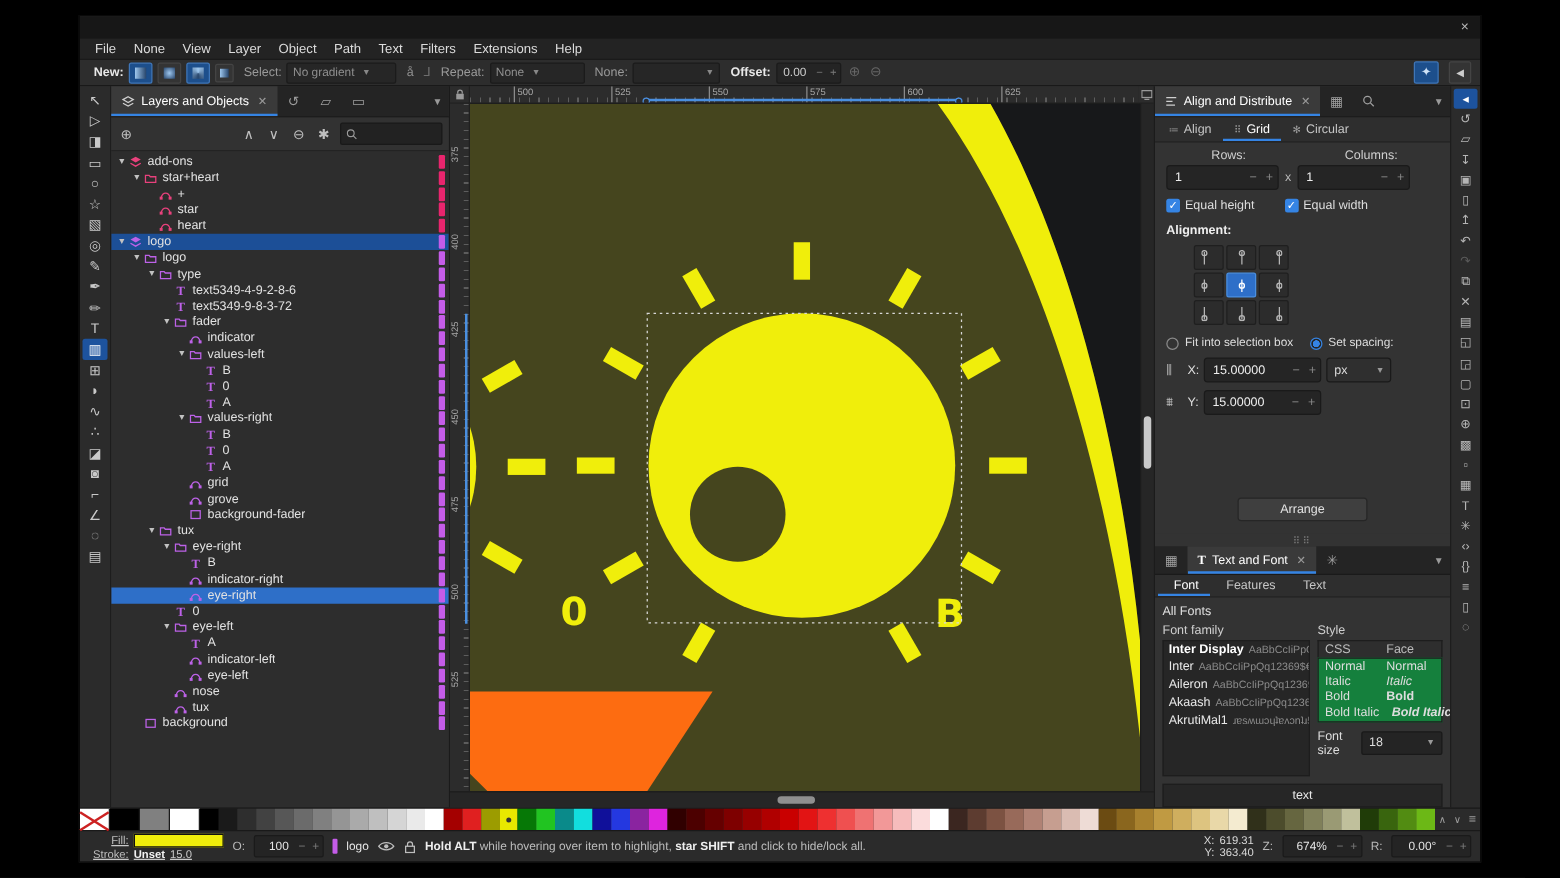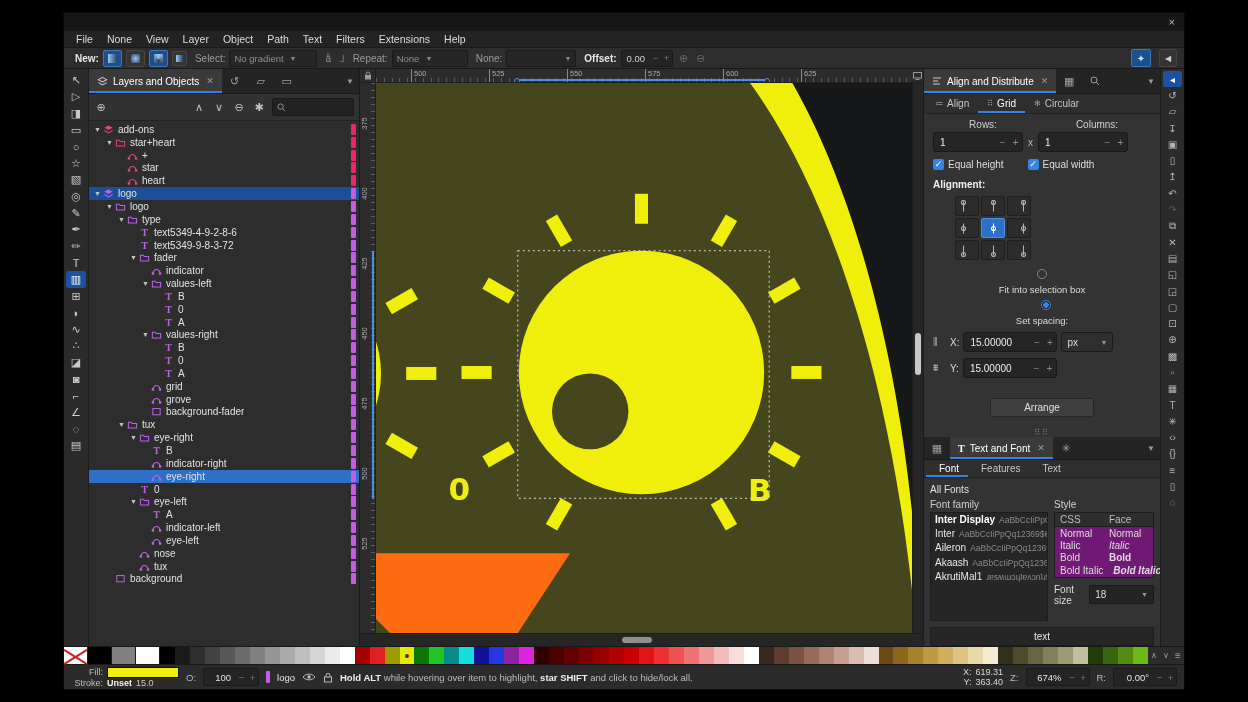--- a/index.html
+++ b/index.html
@@ -92,21 +92,21 @@
   .rc-row{display:flex;align-items:center;gap:5px;margin-top:2px;}
   .sbox{width:88px;height:18px;background:#252525;border:1px solid #1a1a1a;border-radius:3px;display:flex;align-items:center;}
   .sbox .v{flex:1;padding:0 6px;color:#eee;}
   .sbox .sb{width:13px;text-align:center;color:#8a8a8a;}
   .chkrow{display:flex;align-items:center;gap:6px;margin-top:7px;}
   .chk{width:11px;height:11px;background:#3584e4;border-radius:2px;color:#fff;font-size:9px;line-height:11px;text-align:center;flex:none;}
   .alabel{font-weight:bold;margin-top:9px;color:#efefef;}
   .agrid{display:grid;grid-template-columns:repeat(3,24px);grid-auto-rows:20px;gap:2px;margin:6px 0 0 22px;}
   .agbtn{background:#2c2c2c;border:1px solid #1f1f1f;border-radius:2px;display:flex;align-items:center;justify-content:center;}
   .agbtn.on{background:#2e6fc8;border-color:#4a8fe0;}
-  .radrow{display:flex;align-items:center;gap:5px;margin-top:9px;font-size:9.5px;flex-direction:column;}
+  .radrow{display:flex;align-items:center;gap:5px;margin-top:9px;font-size:9.5px;}
   .rad{width:10px;height:10px;border-radius:50%;border:1px solid #8a8a8a;box-sizing:border-box;flex:none;}
   .rad.on{border-color:#3584e4;background:radial-gradient(circle,#3584e4 0 2.6px,#242424 3px);}
   .xyrow{display:flex;align-items:center;gap:4px;margin-top:6px;}
   .xyrow .wic{color:#b9b9b9;font-size:10px;width:13px;}
   .xyrow .sbox{width:92px;}
   .unit{width:40px;height:18px;background:#2f2f2f;border:1px solid #1a1a1a;border-radius:3px;display:flex;align-items:center;justify-content:space-between;padding:0 5px;color:#ddd;}
   .arrange-wrap{margin-top:auto;display:flex;justify-content:center;padding-bottom:4px;}
   .btn{background:#3f3f3f;border:1px solid #262626;border-radius:3px;color:#e2e2e2;font-size:10px;padding:3px 16px;text-align:center;}
   .splitter{height:10px;display:flex;align-items:center;justify-content:center;color:#777;font-size:8px;letter-spacing:2px;background:#333;flex:none;}
   
@@ -117,21 +117,21 @@
   .fcol-l{flex:1.18;display:flex;flex-direction:column;min-width:0;}
   .fcol-r{flex:1;display:flex;flex-direction:column;min-width:0;}
   .colhead{color:#cfcfcf;padding:2px 0;flex:none;}
   .flist{flex:1;background:#262626;border:1px solid #1d1d1d;overflow:hidden;}
   .famrow{display:flex;align-items:baseline;gap:4px;padding:1px 4px;white-space:nowrap;overflow:hidden;height:12.2px;}
   .famrow .fn{color:#e8e8e8;}
   .famrow.curf .fn{font-weight:bold;color:#fff;}
   .famrow .fp{color:#8a8a8a;font-size:8.5px;}
   .stylehead{display:flex;background:#2e2e2e;border:1px solid #1d1d1d;border-bottom:none;}
   .stylehead div{flex:1;padding:1px 5px;color:#bdbdbd;}
-  .stylelist{background:#701a75;border:1px solid #1d1d1d;}
+  .stylelist{background:#15803d;border:1px solid #1d1d1d;}
   .strow{display:flex;height:12.4px;align-items:center;}
   .strow div{flex:1;padding:0 5px;white-space:nowrap;}
   .fsizerow{display:flex;align-items:center;gap:7px;margin-top:6px;flex:none;}
   .fsdd{width:76px;height:17px;background:#242424;border:1px solid #191919;border-radius:2px;display:flex;align-items:center;justify-content:space-between;padding:0 5px;}
   .fpreview{height:17px;background:#262626;border:1px solid #1d1d1d;margin-top:6px;display:flex;align-items:center;justify-content:center;color:#e8e8e8;flex:none;}
   .fbtns{display:flex;justify-content:space-between;padding:5px 6px 6px;flex:none;}
   
   .cmdbar{width:23px;background:#2b2b2b;border-left:1px solid #1d1d1d;display:flex;flex-direction:column;align-items:center;padding-top:2px;gap:0;flex:none;}
   .cicon{width:19px;height:16.3px;color:#b5b5b5;font-size:10px;display:flex;align-items:center;justify-content:center;border-radius:2px;flex:none;}
   .cicon.active{background:#1d539e;color:#fff;}
@@ -140,21 +140,21 @@
   .palette-row{height:17px;background:#2b2b2b;border-top:1px solid #191919;display:flex;align-items:stretch;flex:none;}
   .fixedsw{width:23px;flex:none;border-right:1px solid #1b1b1b;}
   .sw-none{background:#fff;position:relative;}
   .sw-none:before,.sw-none:after{content:"";position:absolute;left:-2px;right:-2px;top:50%;height:2px;background:#cc2222;}
   .sw-none:before{transform:rotate(32deg);} .sw-none:after{transform:rotate(-32deg);}
   .palstrip{flex:1;display:flex;}
   .sw{flex:1;position:relative;}
   .sw.mark:after{content:"";position:absolute;left:50%;top:50%;width:4px;height:4px;margin:-2px 0 0 -2px;border-radius:50%;background:#333;}
   .palctl{width:36px;display:flex;align-items:center;justify-content:space-around;color:#9e9e9e;font-size:8px;flex:none;}
   .statusbar{height:24px;background:#2b2b2b;border-top:1px solid #191919;display:flex;align-items:center;gap:7px;padding:0 7px;font-size:9.5px;color:#c9c9c9;flex:none;}
-  .fsb{display:flex;flex-direction:column;justify-content:center;gap:1px;font-size:9px;line-height:9px;}
+  .fsb{display:flex;flex-direction:column;justify-content:center;gap:1px;font-size:9px;line-height:9px;text-decoration:underline;}
   .fsb .r{display:flex;align-items:center;gap:4px;}
   .fsb .k{width:32px;text-align:right;color:#bdbdbd;}
   .fillsw{width:70px;height:9px;background:#f0ee0b;border:1px solid #111;}
   .unsetb{font-weight:bold;color:#f2f2f2;}
   .laychip{width:4px;height:12px;background:#c45ce8;border-radius:1px;}
   .msg{white-space:nowrap;overflow:hidden;color:#bdbdbd;}
   .msg b{color:#eee;}
   .xyb{margin-left:auto;display:flex;flex-direction:column;font-size:9px;line-height:9px;color:#d8d8d8;text-align:right;gap:1px;}
   .xyb .r{display:flex;gap:4px;justify-content:flex-end;}
   .sspin{height:16px;background:#242424;border:1px solid #1a1a1a;border-radius:2px;display:flex;align-items:center;font-size:9.5px;color:#e4e4e4;}

